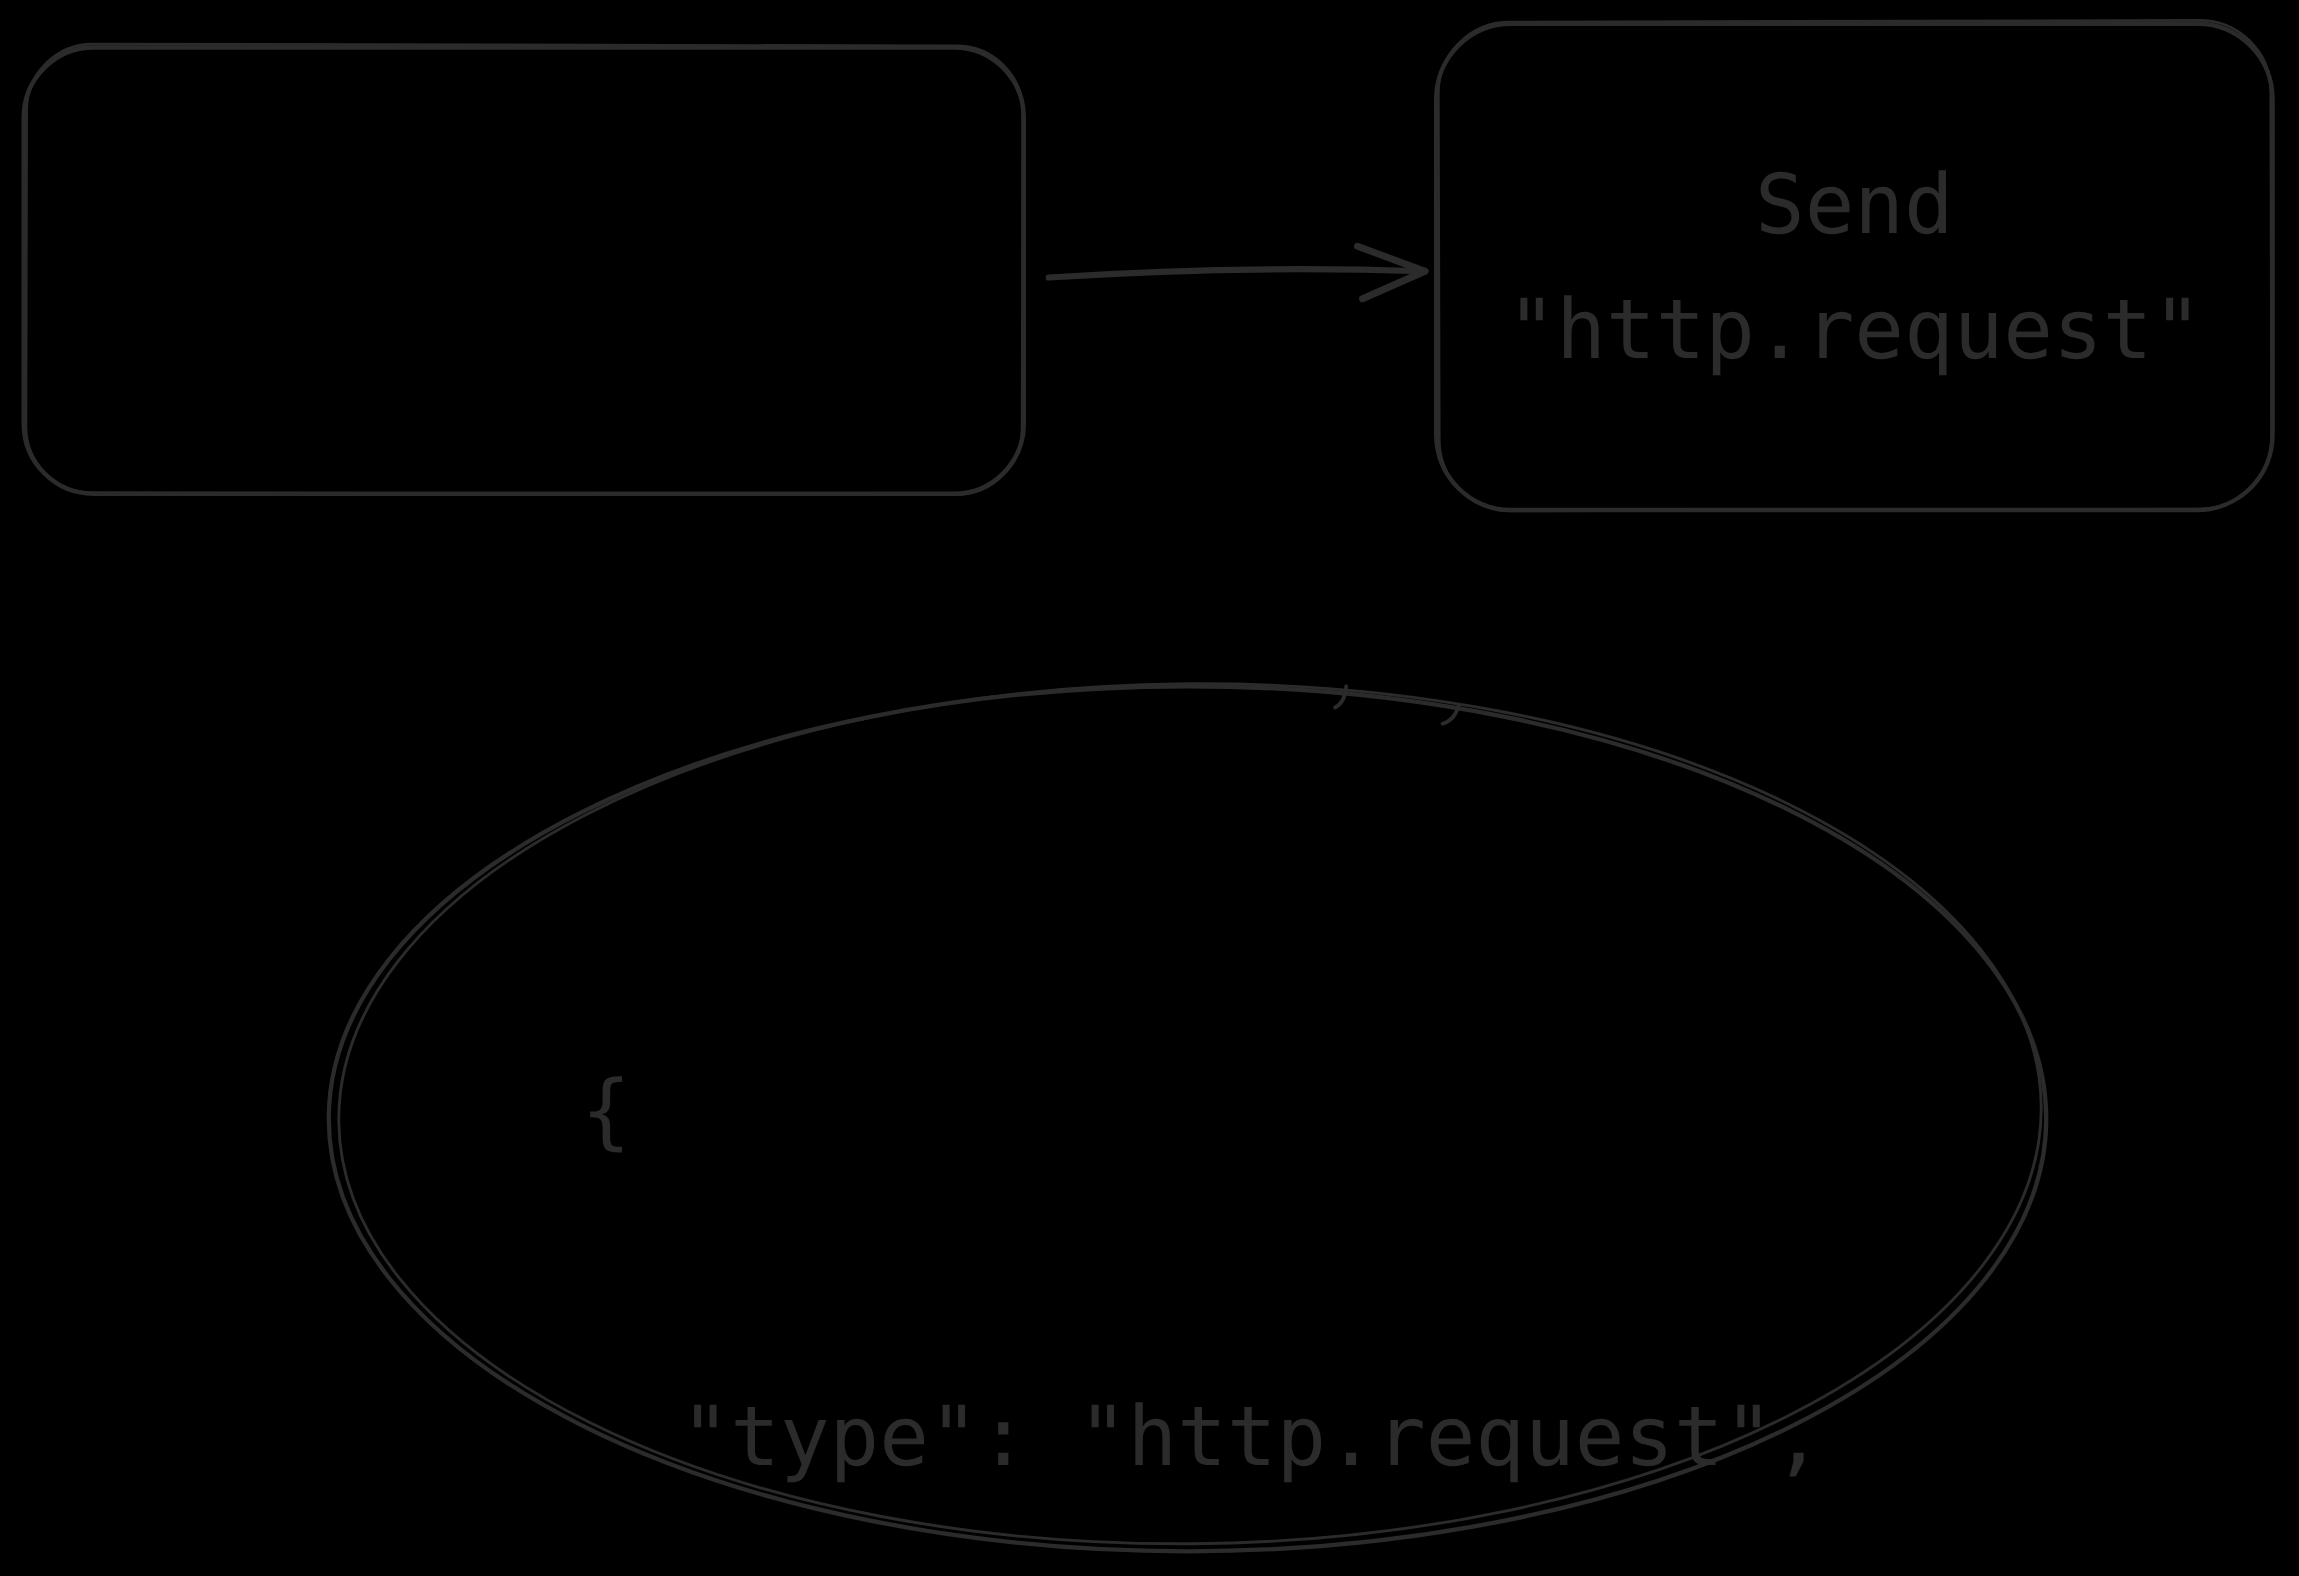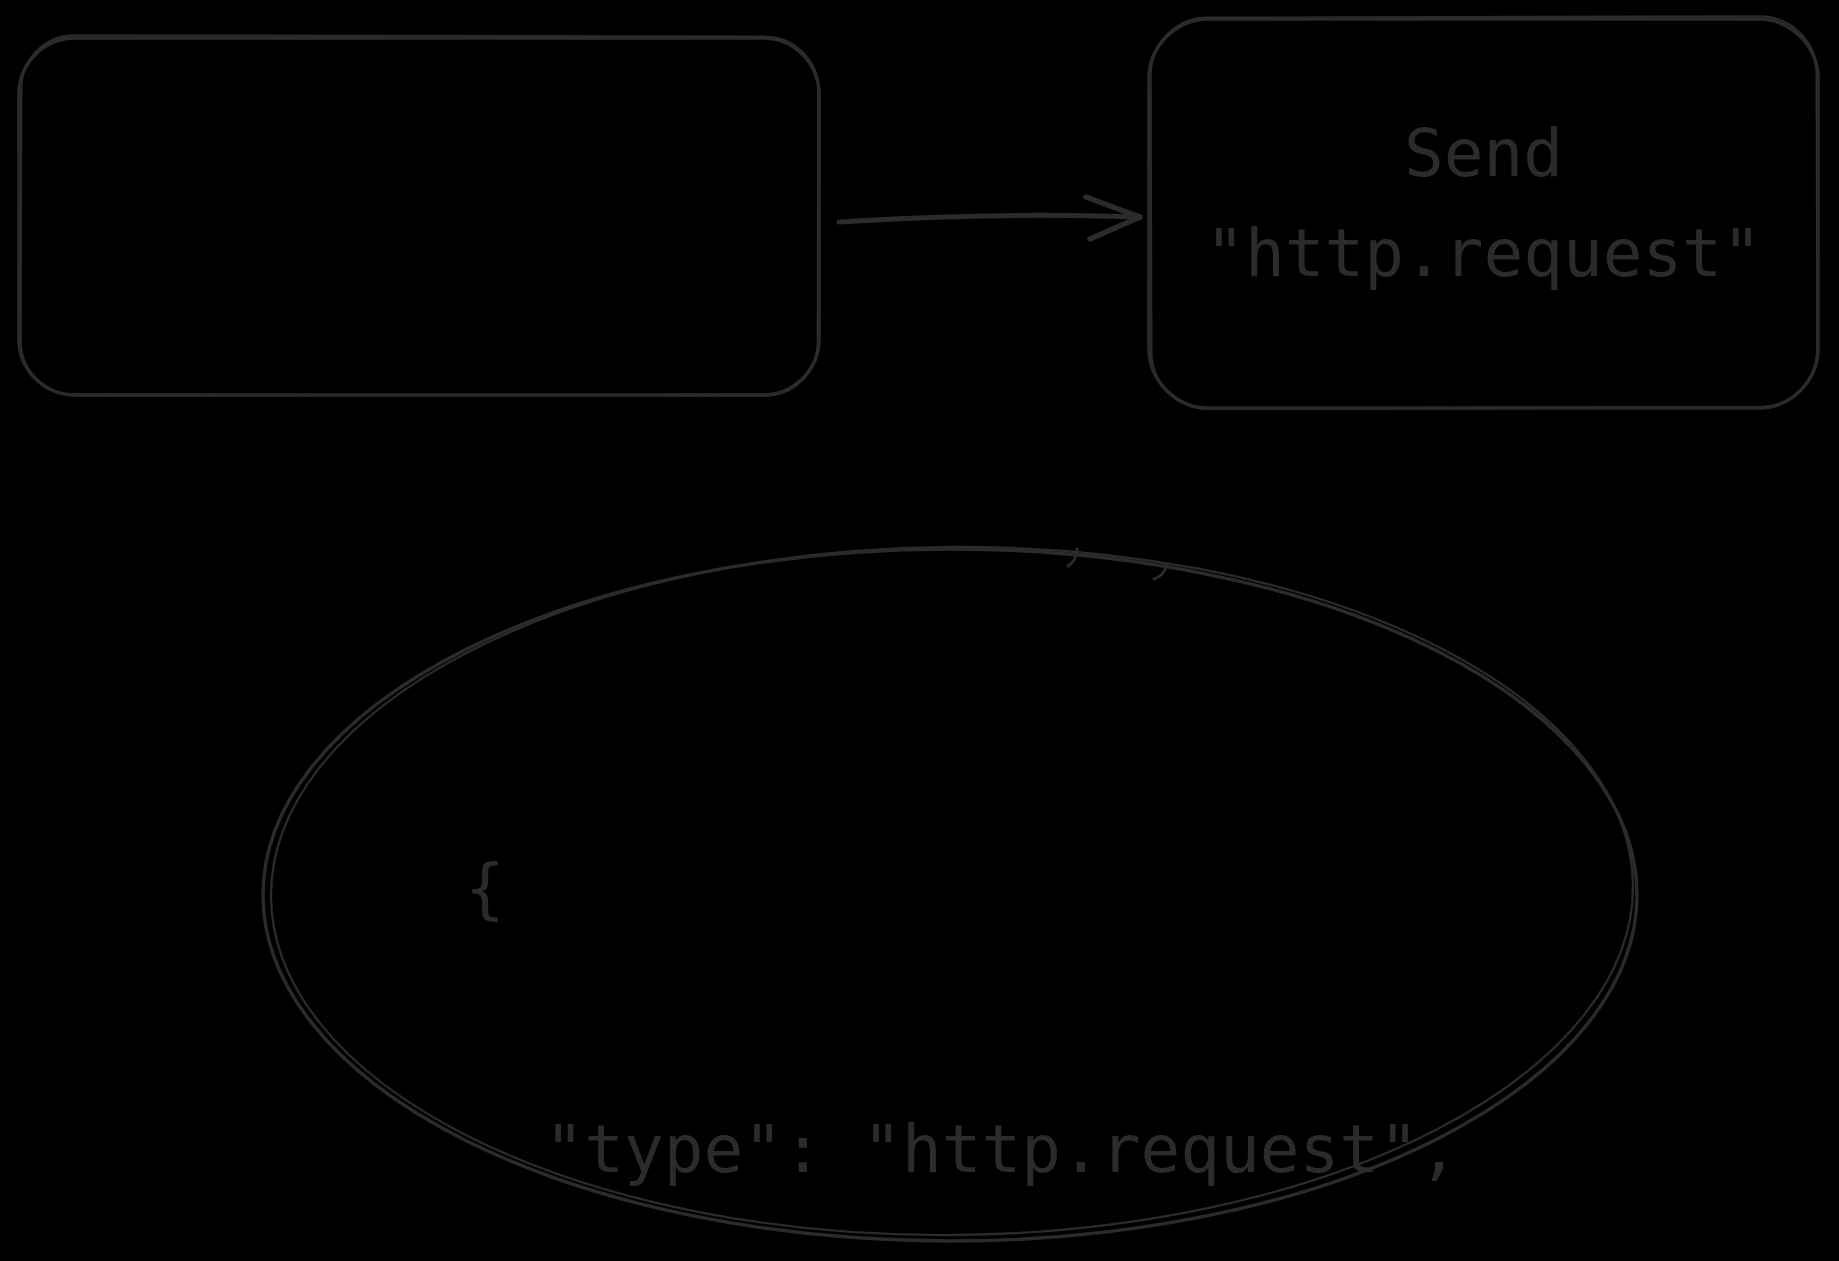--- a/index.html
+++ b/index.html
@@ -59,21 +59,21 @@
 
     <g>
       <ellipse class="shape" cx="950" cy="895" rx="687" ry="346" stroke-width="3.4"></ellipse>
       <ellipse class="shape" cx="952" cy="891" rx="681" ry="344" stroke-width="2.3" transform="rotate(-0.5 952 891)"></ellipse>
       <path class="shape" d="M 1077 549 q -1 13 -9 17" stroke-width="3" stroke-linecap="round"></path>
       <path class="shape" d="M 1167 564 q -3 12 -13 15" stroke-width="3" stroke-linecap="round"></path>
     </g>
   </svg>
 
 
-  <div class="label two-line" style="left:1149px; top:9px; width:669px; height:389px;">
+  <div class="label two-line" style="left:1149px; top:19px; width:669px; height:389px;">
     <div>Send</div>
     <div>"http.request"</div>
   </div>
 
   <div class="code" style="left:465px; top:671px;">
     <div>{</div>
     <div>  "type": "http.request",</div>
     
     
     

